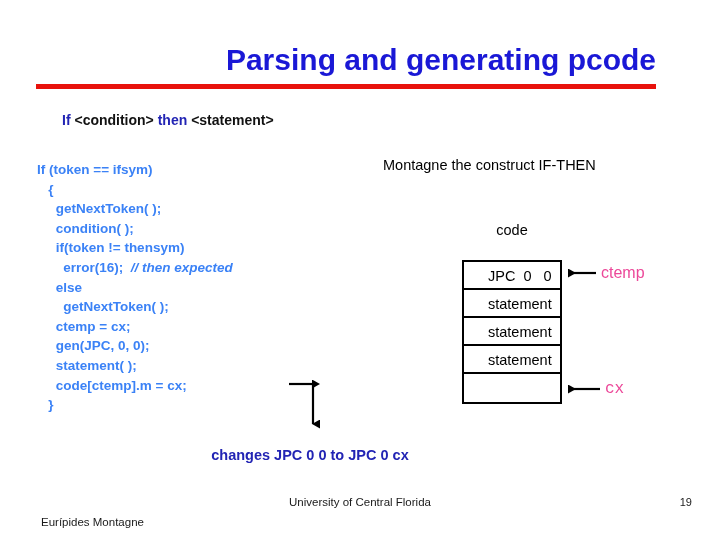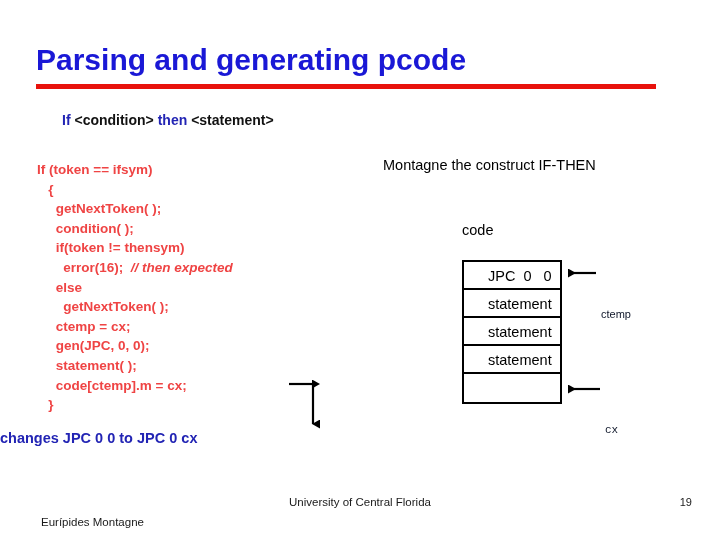--- a/index.html
+++ b/index.html
@@ -17,21 +17,21 @@
     font-family: "Liberation Sans", sans-serif;
     -webkit-font-smoothing: antialiased;
   }
 
   
   #slide-title {
     position: absolute;
     left: 36px;
     top: 44px;
     width: 620px;
-    text-align: left;
+    text-align: right;
     font-family: "Liberation Sans", sans-serif;
     font-size: 30px;
     font-weight: bold;
     color: #1a18d6;
     letter-spacing: 0px;
     line-height: 1.05;
     white-space: nowrap;
   }
   #title-rule {
     position: absolute;
@@ -57,21 +57,21 @@
   #grammar-line .nt { color: #111111; }
 
   
   #code-block {
     position: absolute;
     left: 37px;
     top: 160px;
     font-family: "Liberation Sans", sans-serif;
     font-size: 13.5px;
     font-weight: bold;
-    color: #ef4444;
+    color: #3b82f6;
     line-height: 19.6px;
     white-space: pre;
   }
   #code-block .ln { display: block; white-space: pre; }
   #code-block .cmt { font-style: italic; }
 
   
   #construct-caption {
     position: absolute;
     left: 383px;
@@ -79,20 +79,21 @@
     font-size: 14.5px;
     font-weight: normal;
     color: #000000;
     white-space: nowrap;
   }
   #code-label {
     position: absolute;
     left: 462px;
     top: 222px;
     width: 100px;
+    text-align: center;
     font-size: 14.5px;
     font-weight: normal;
     color: #000000;
   }
 
   
   #code-table {
     position: absolute;
     left: 462px;
     top: 260px;
@@ -121,35 +122,35 @@
     position: absolute;
     left: 0;
     top: 0;
     width: 720px;
     height: 540px;
     pointer-events: none;
   }
 
   .lbl-right {
     position: absolute;
-    font-size: 11px;
-    font-weight: normal;
-    color: #0f172a;
-    white-space: nowrap;
-    margin-top: 44px;
+    font-size: 16px;
+    font-weight: normal;
+    color: #ec4899;
+    white-space: nowrap;
   }
   #label-ctemp { left: 601px; top: 264px; }
   #label-cx    { left: 605px; top: 380px; font-family: Liberation Mono, monospace; }
 
   
   #change-note {
     position: absolute;
     left: 0px;
-    top: 430px;
+    top: 447px;
     width: 620px;
+    text-align: center;
     font-size: 14.5px;
     font-weight: bold;
     color: #2224b4;
     white-space: nowrap;
   }
 
   
   #footer-author {
     position: absolute;
     left: 41px;

